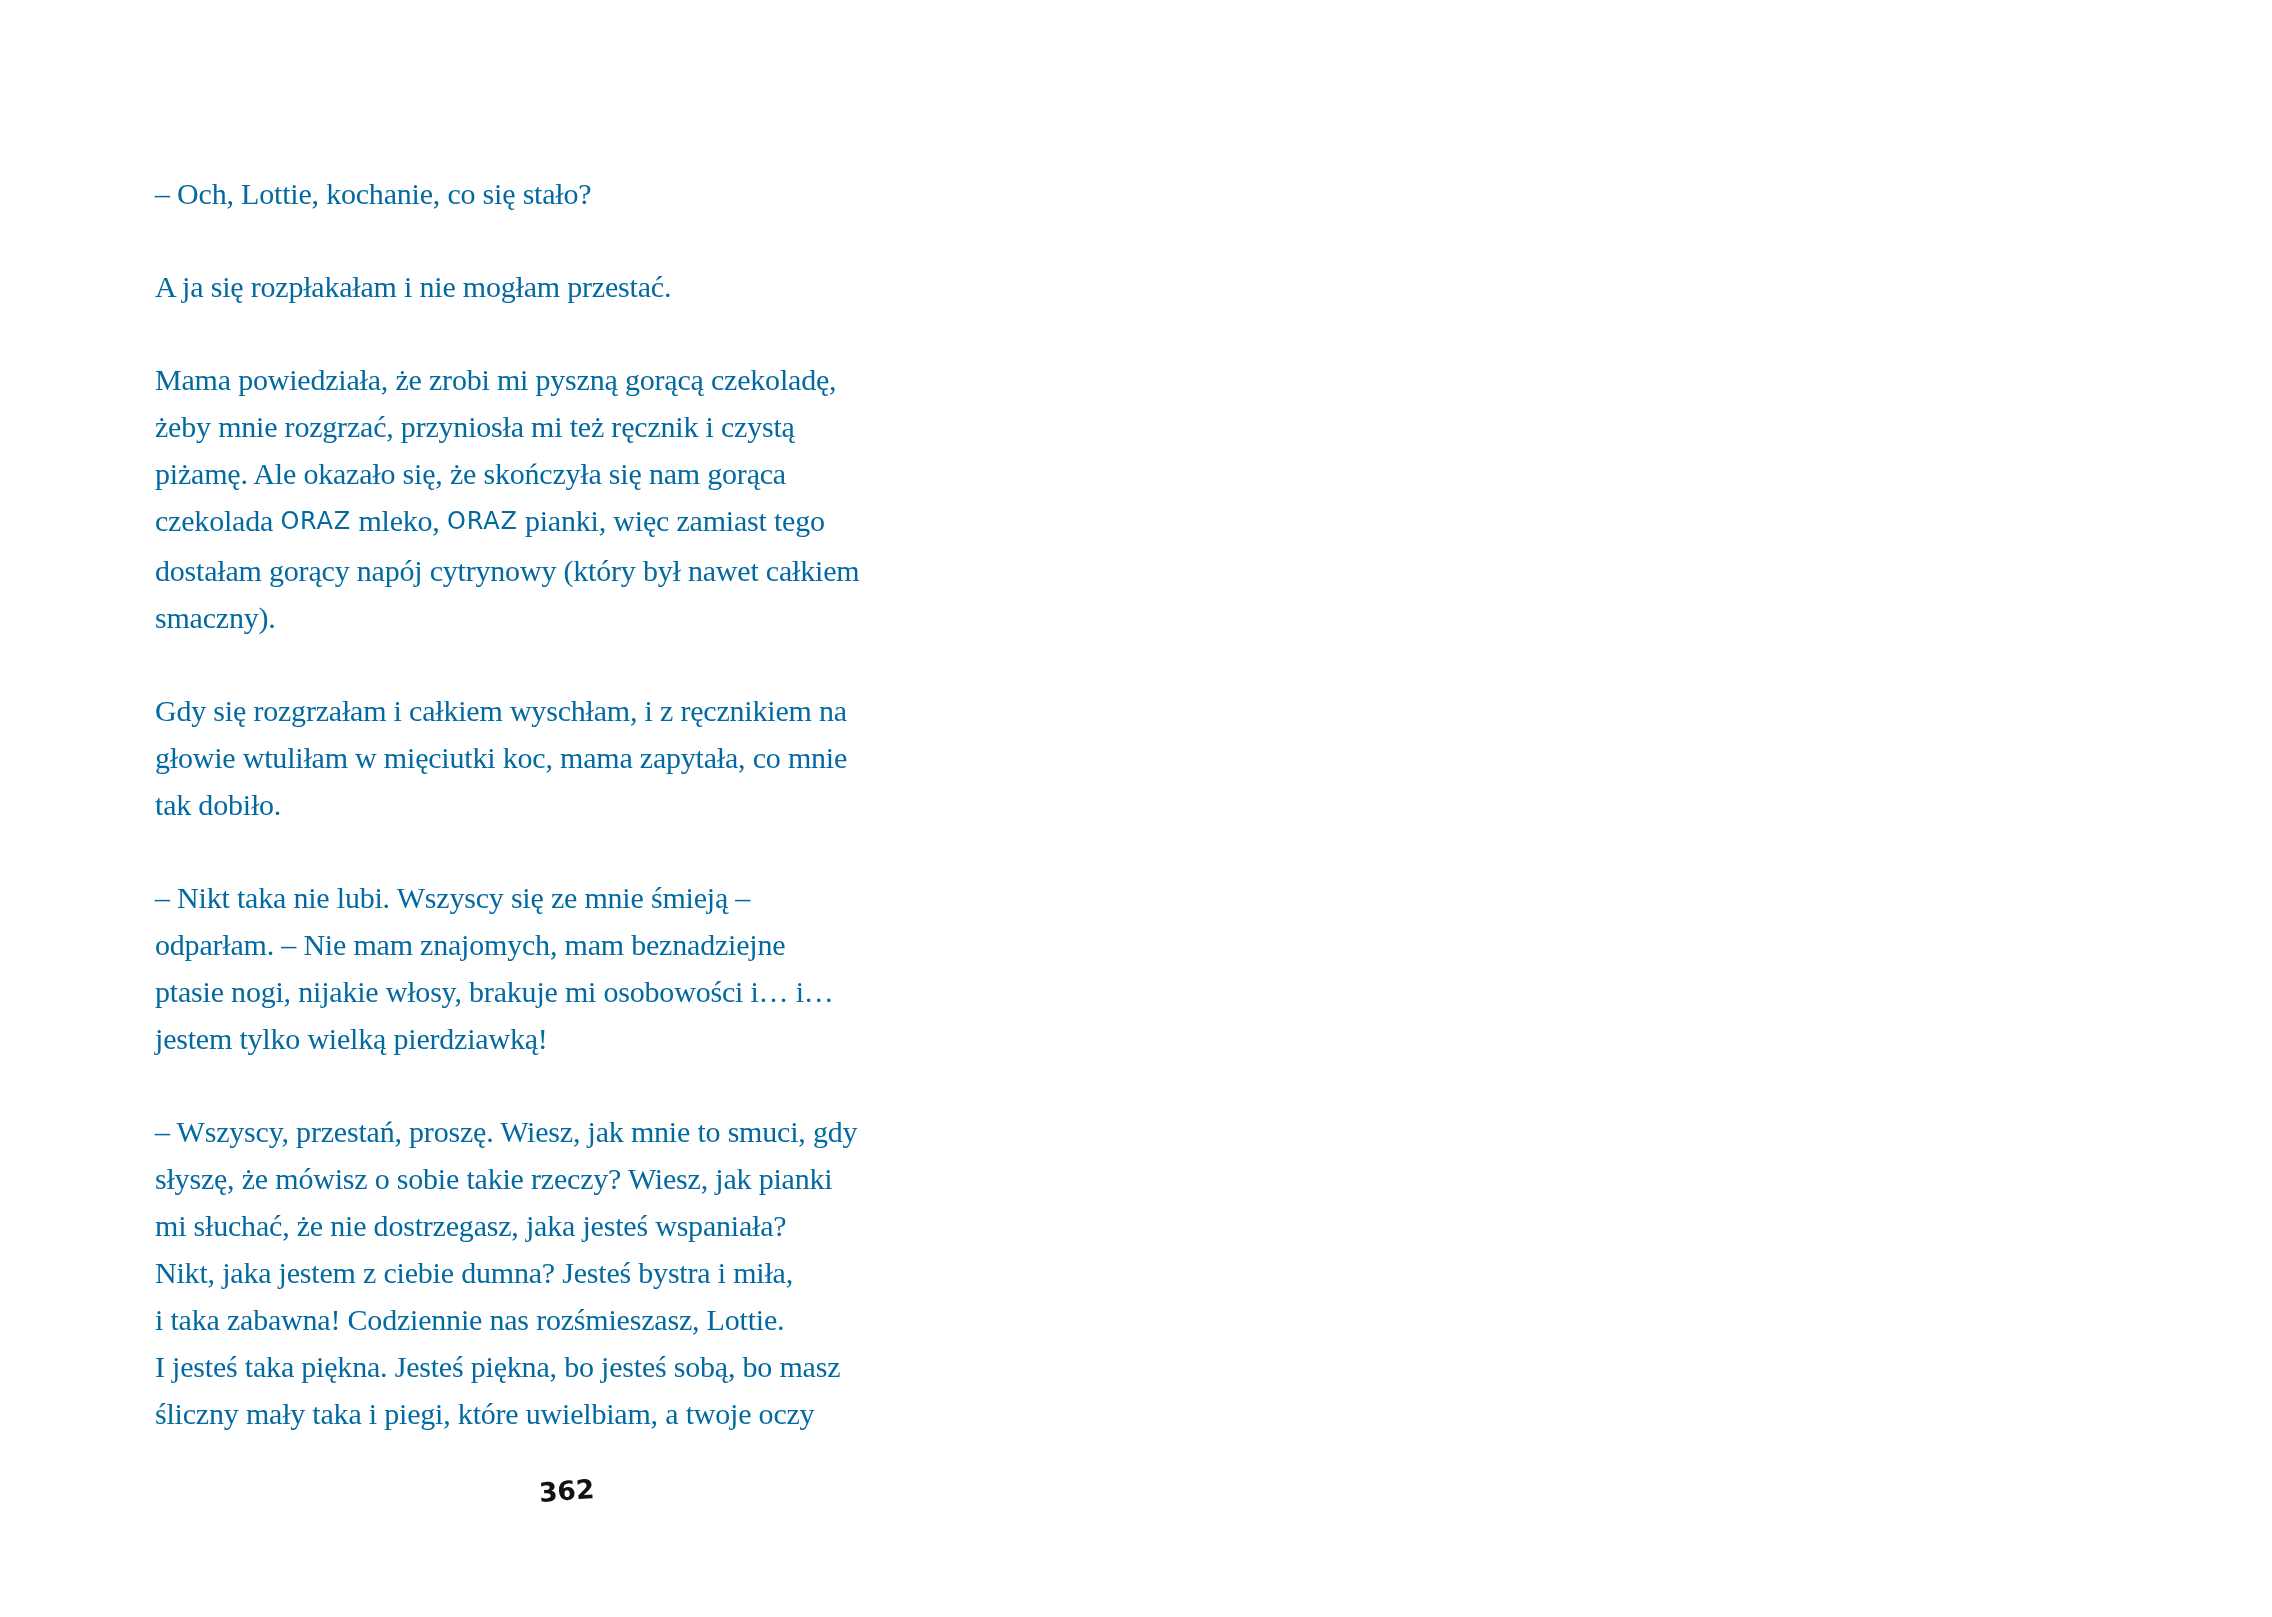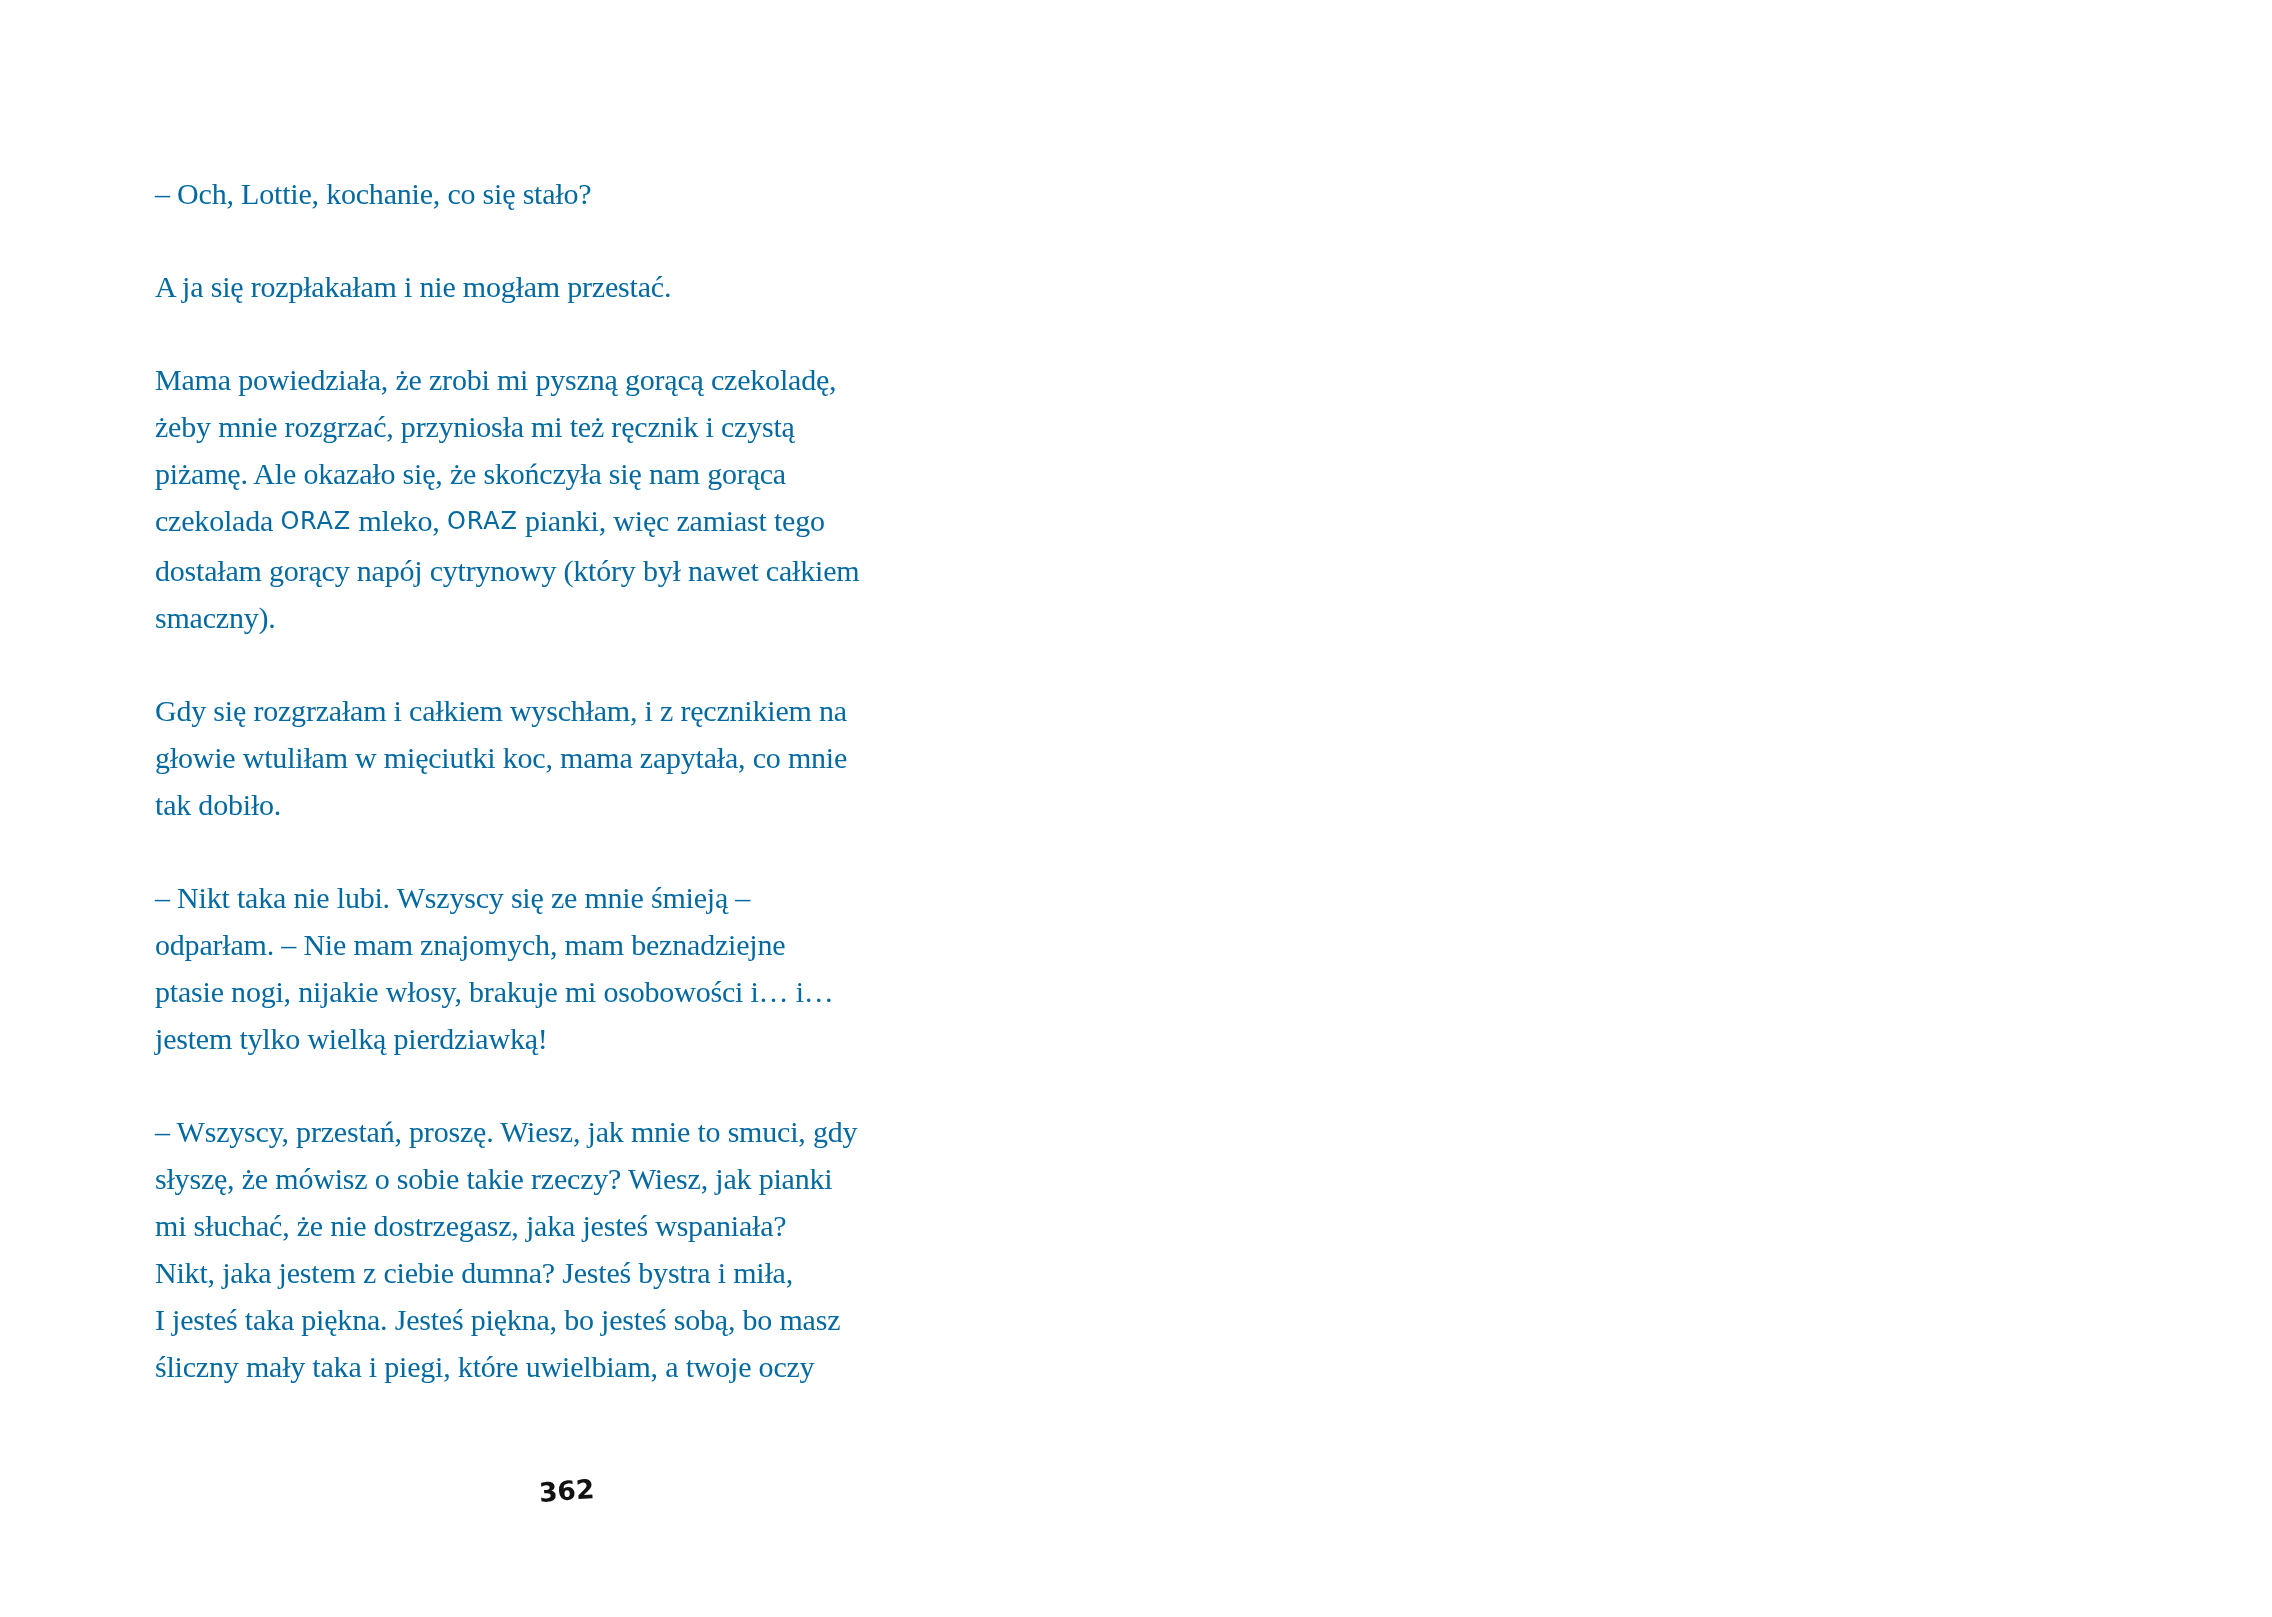--- a/index.html
+++ b/index.html
@@ -72,20 +72,21 @@
         <div class="line">– Nikt taka nie lubi. Wszyscy się ze mnie śmieją –</div>
         <div class="line">odparłam. – Nie mam znajomych, mam beznadziejne</div>
         <div class="line">ptasie nogi, nijakie włosy, brakuje mi osobowości i… i…</div>
         <div class="line">jestem tylko wielką pierdziawką!</div>
       </div>
       <div class="para">
         <div class="line">– Wszyscy, przestań, proszę. Wiesz, jak mnie to smuci, gdy</div>
         <div class="line">słyszę, że mówisz o sobie takie rzeczy? Wiesz, jak pianki</div>
         <div class="line">mi słuchać, że nie dostrzegasz, jaka jesteś wspaniała?</div>
         <div class="line">Nikt, jaka jestem z ciebie dumna? Jesteś bystra i miła,</div>
+        <div class="line">i taka zabawna! Codziennie nas rozśmieszasz, Lottie.</div>
         <div class="line">I jesteś taka piękna. Jesteś piękna, bo jesteś sobą, bo masz</div>
         <div class="line">śliczny mały taka i piegi, które uwielbiam, a twoje oczy</div>
       </div>
     </div>
   <div class="pagenum" id="pagenum-left">362</div>
 </div>
 
 <div class="page" id="right-page">
   
   

